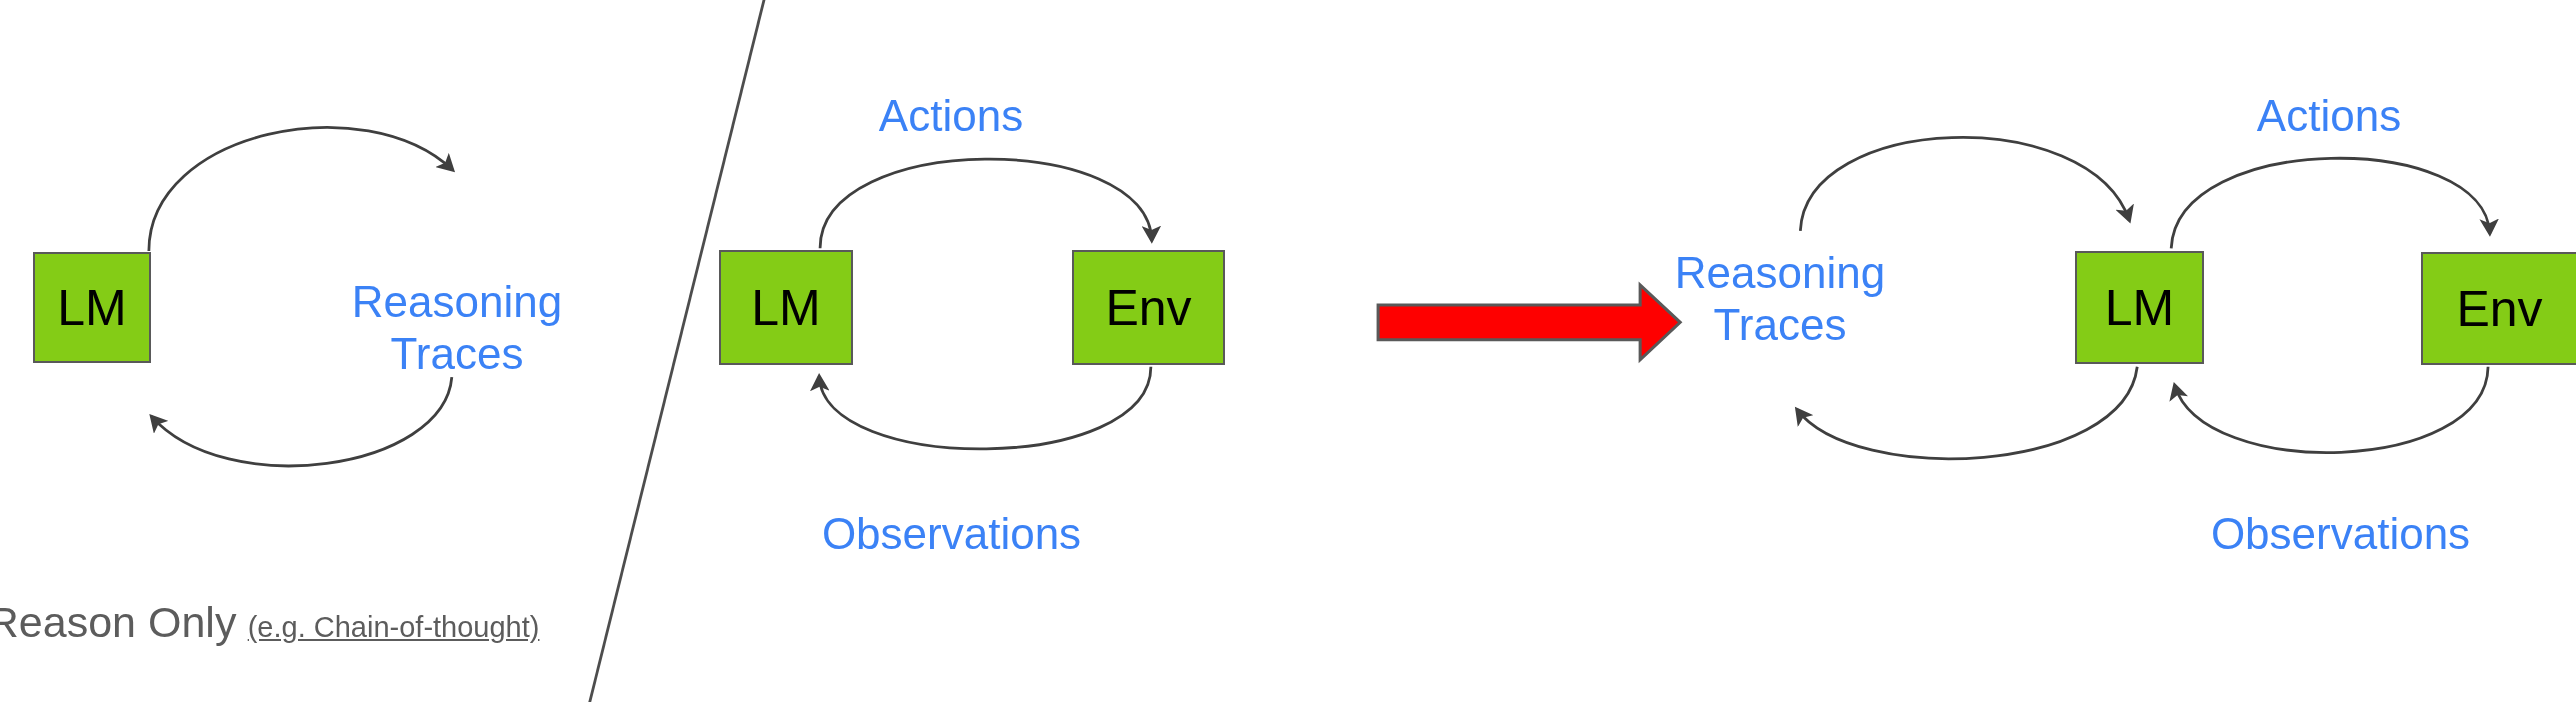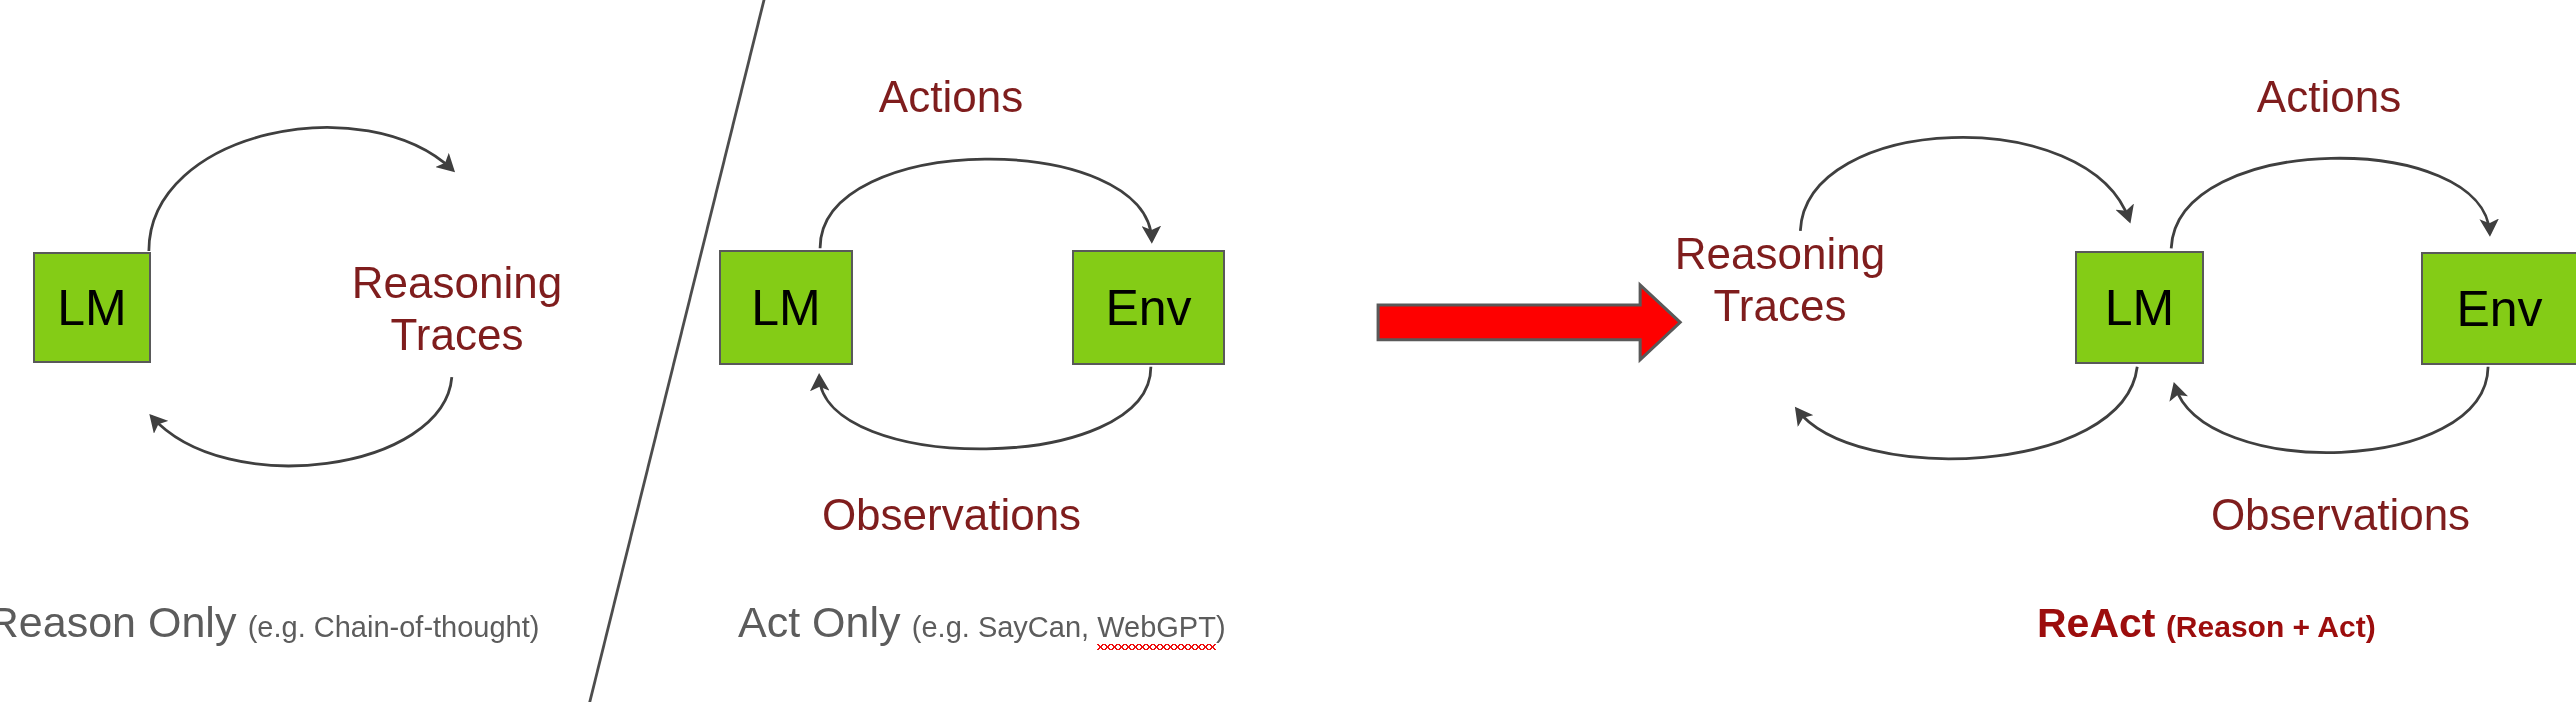--- a/index.html
+++ b/index.html
@@ -38,39 +38,41 @@
     font-family: "Liberation Sans", sans-serif;
     font-size: 50px;
     color: #000000;
     line-height: 1;
     letter-spacing: 0px;
   }
   .edge-label {
     position: absolute;
     font-family: "Liberation Sans", sans-serif;
     font-size: 44px;
-    color: #7f1d1d;
+    color: #3b82f6;
     white-space: nowrap;
     line-height: 1.18;
     text-align: center;
+    margin-top: 19px;
   }
   .caption {
     position: absolute;
     white-space: nowrap;
     line-height: 1;
   }
   .caption .cap-main {
     font-family: "Liberation Sans", sans-serif;
     font-size: 43px;
     color: #5c5c5c;
   }
   .caption .cap-sub {
     font-family: "Liberation Sans", sans-serif;
     font-size: 29px;
     color: #5c5c5c;
+    text-decoration: underline;
   }
   .caption.react .cap-main {
     color: #9c0d0d;
     font-weight: bold;
     font-size: 41px;
   }
   .caption.react .cap-sub {
     color: #9c0d0d;
     font-weight: bold;
     font-size: 30px;
@@ -156,23 +158,20 @@
   </div>
 
   <div class="edge-label" style="left:825px; top:71px; width:252px;">
     <span>Actions</span>
   </div>
 
   <div class="edge-label" style="left:799px; top:489px; width:305px;">
     <span>Observations</span>
   </div>
 
-  <div class="caption" style="left:738px; top:601px;">
-    <span class="cap-main">Act Only</span><span style="display:inline-block;width:11.3px;"></span><span class="cap-sub">(e.g. SayCan, </span><span class="cap-sub squiggle">WebGPT</span><span class="cap-sub">)</span>
-  </div>
 
   <div class="edge-label" style="left:1654px; top:228px; width:252px;">
     <span class="two-line">Reasoning</span>
     <span class="two-line">Traces</span>
   </div>
 
   <div class="node-box" style="left:2075px; top:251px; width:129px; height:113px;">
     <span class="node-label">LM</span>
   </div>
 
@@ -181,18 +180,15 @@
   </div>
 
   <div class="edge-label" style="left:2203px; top:71px; width:252px;">
     <span>Actions</span>
   </div>
 
   <div class="edge-label" style="left:2188px; top:489px; width:305px;">
     <span>Observations</span>
   </div>
 
-  <div class="caption react" style="left:2037px; top:603px;">
-    <span class="cap-main">ReAct</span><span style="display:inline-block;width:10.4px;"></span><span class="cap-sub">(Reason + Act)</span>
-  </div>
 
 </div>
 
 
 </body></html>

